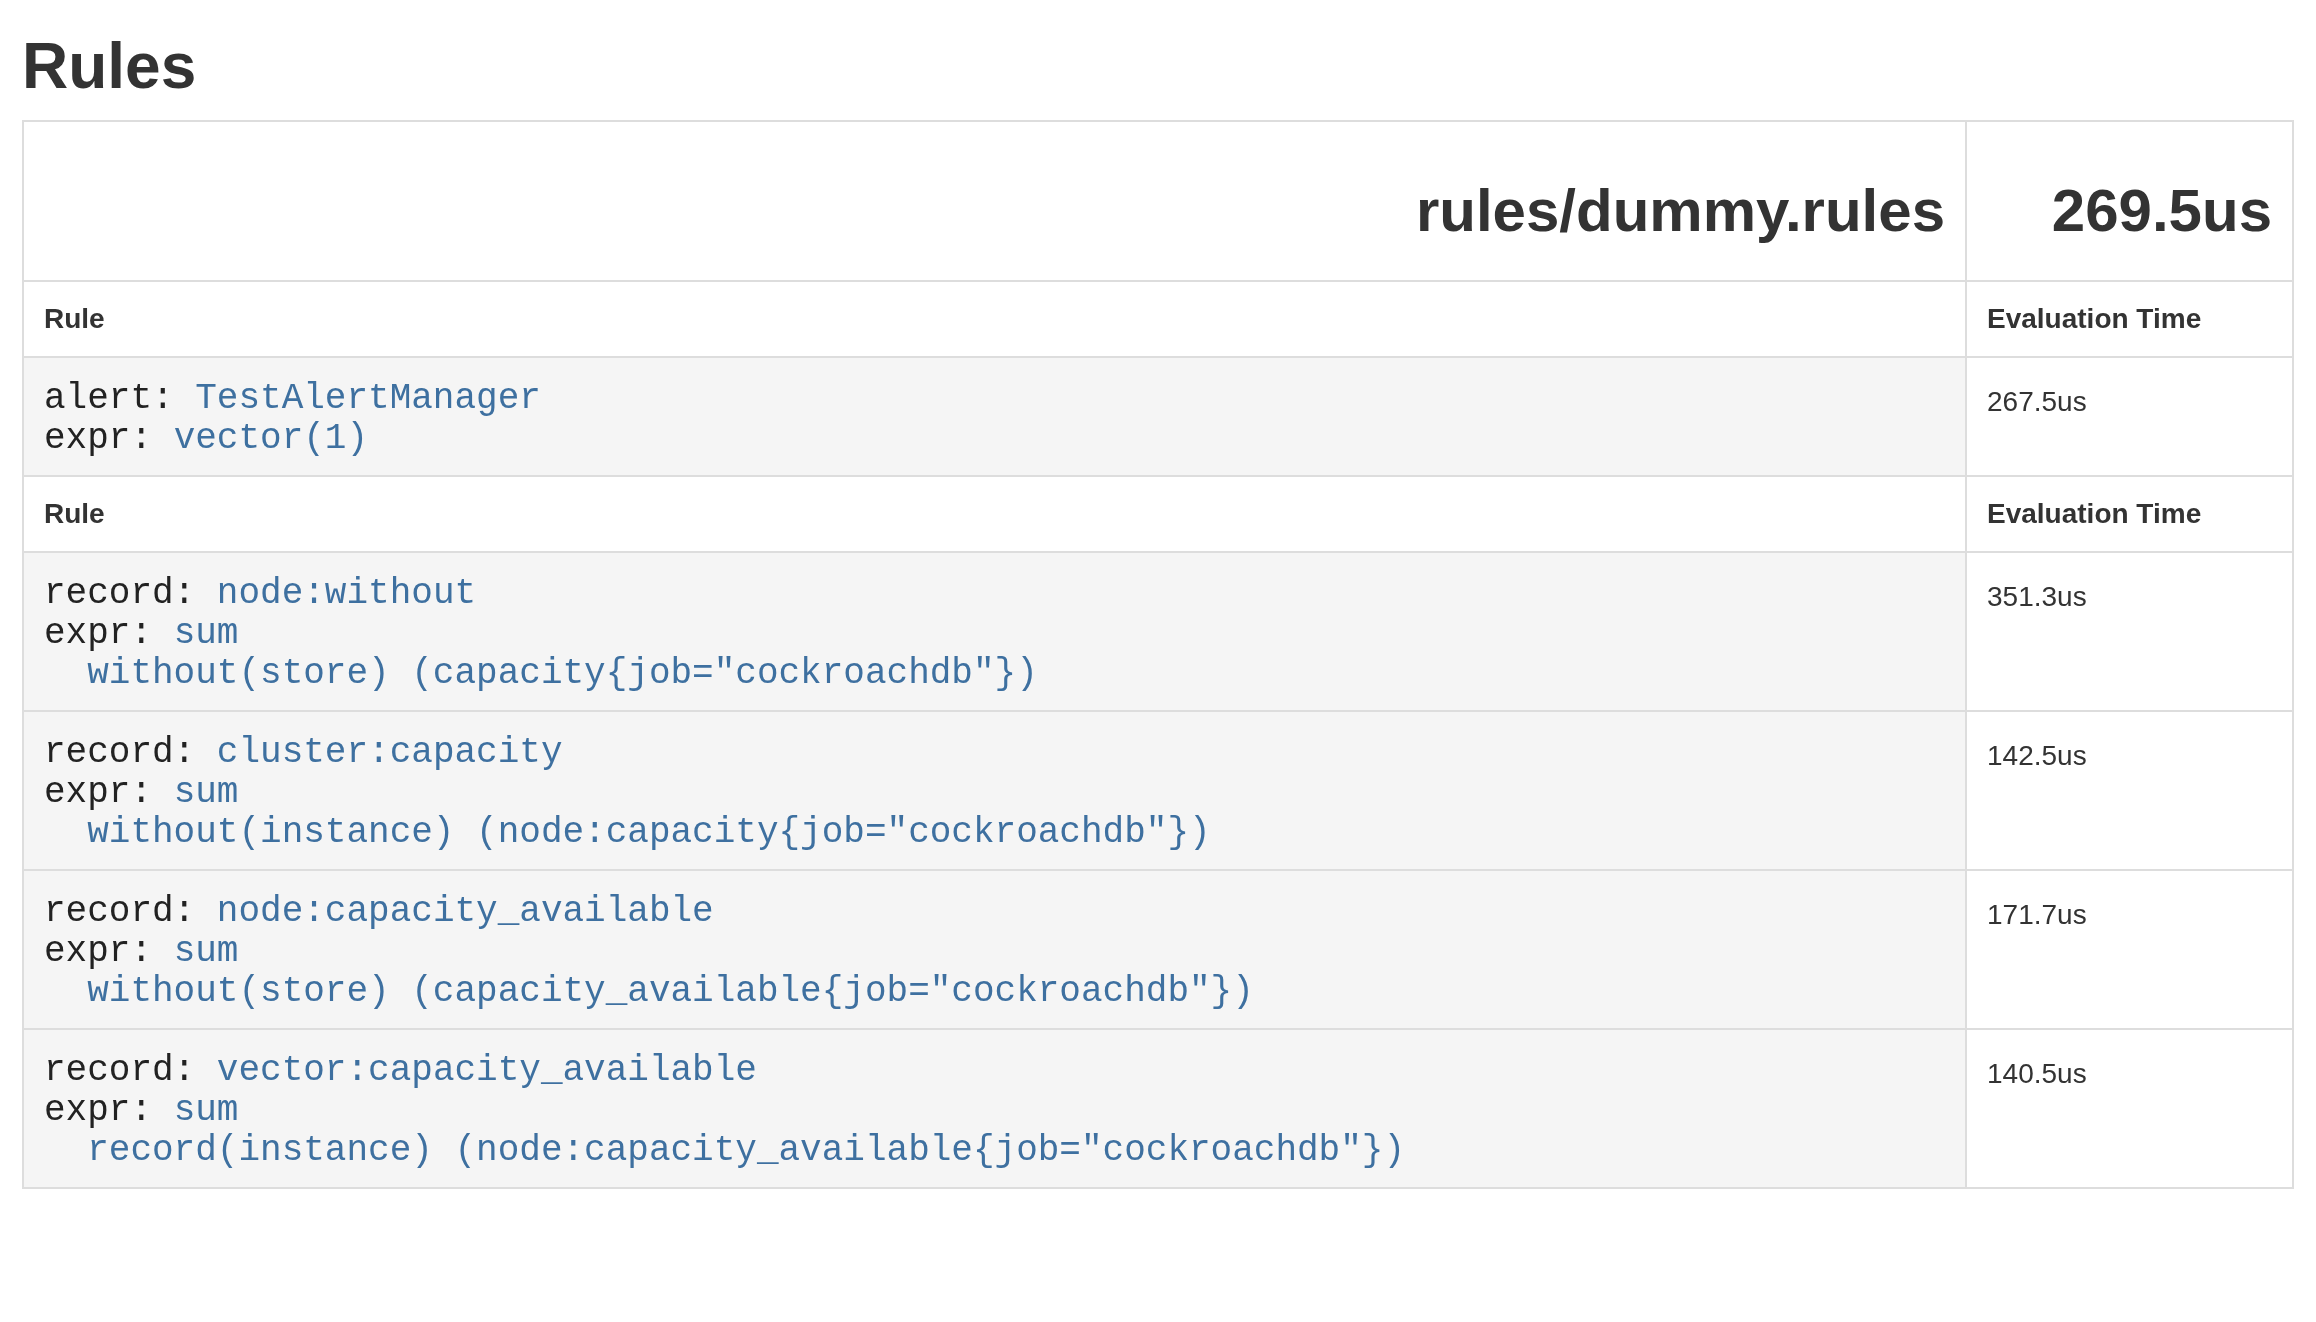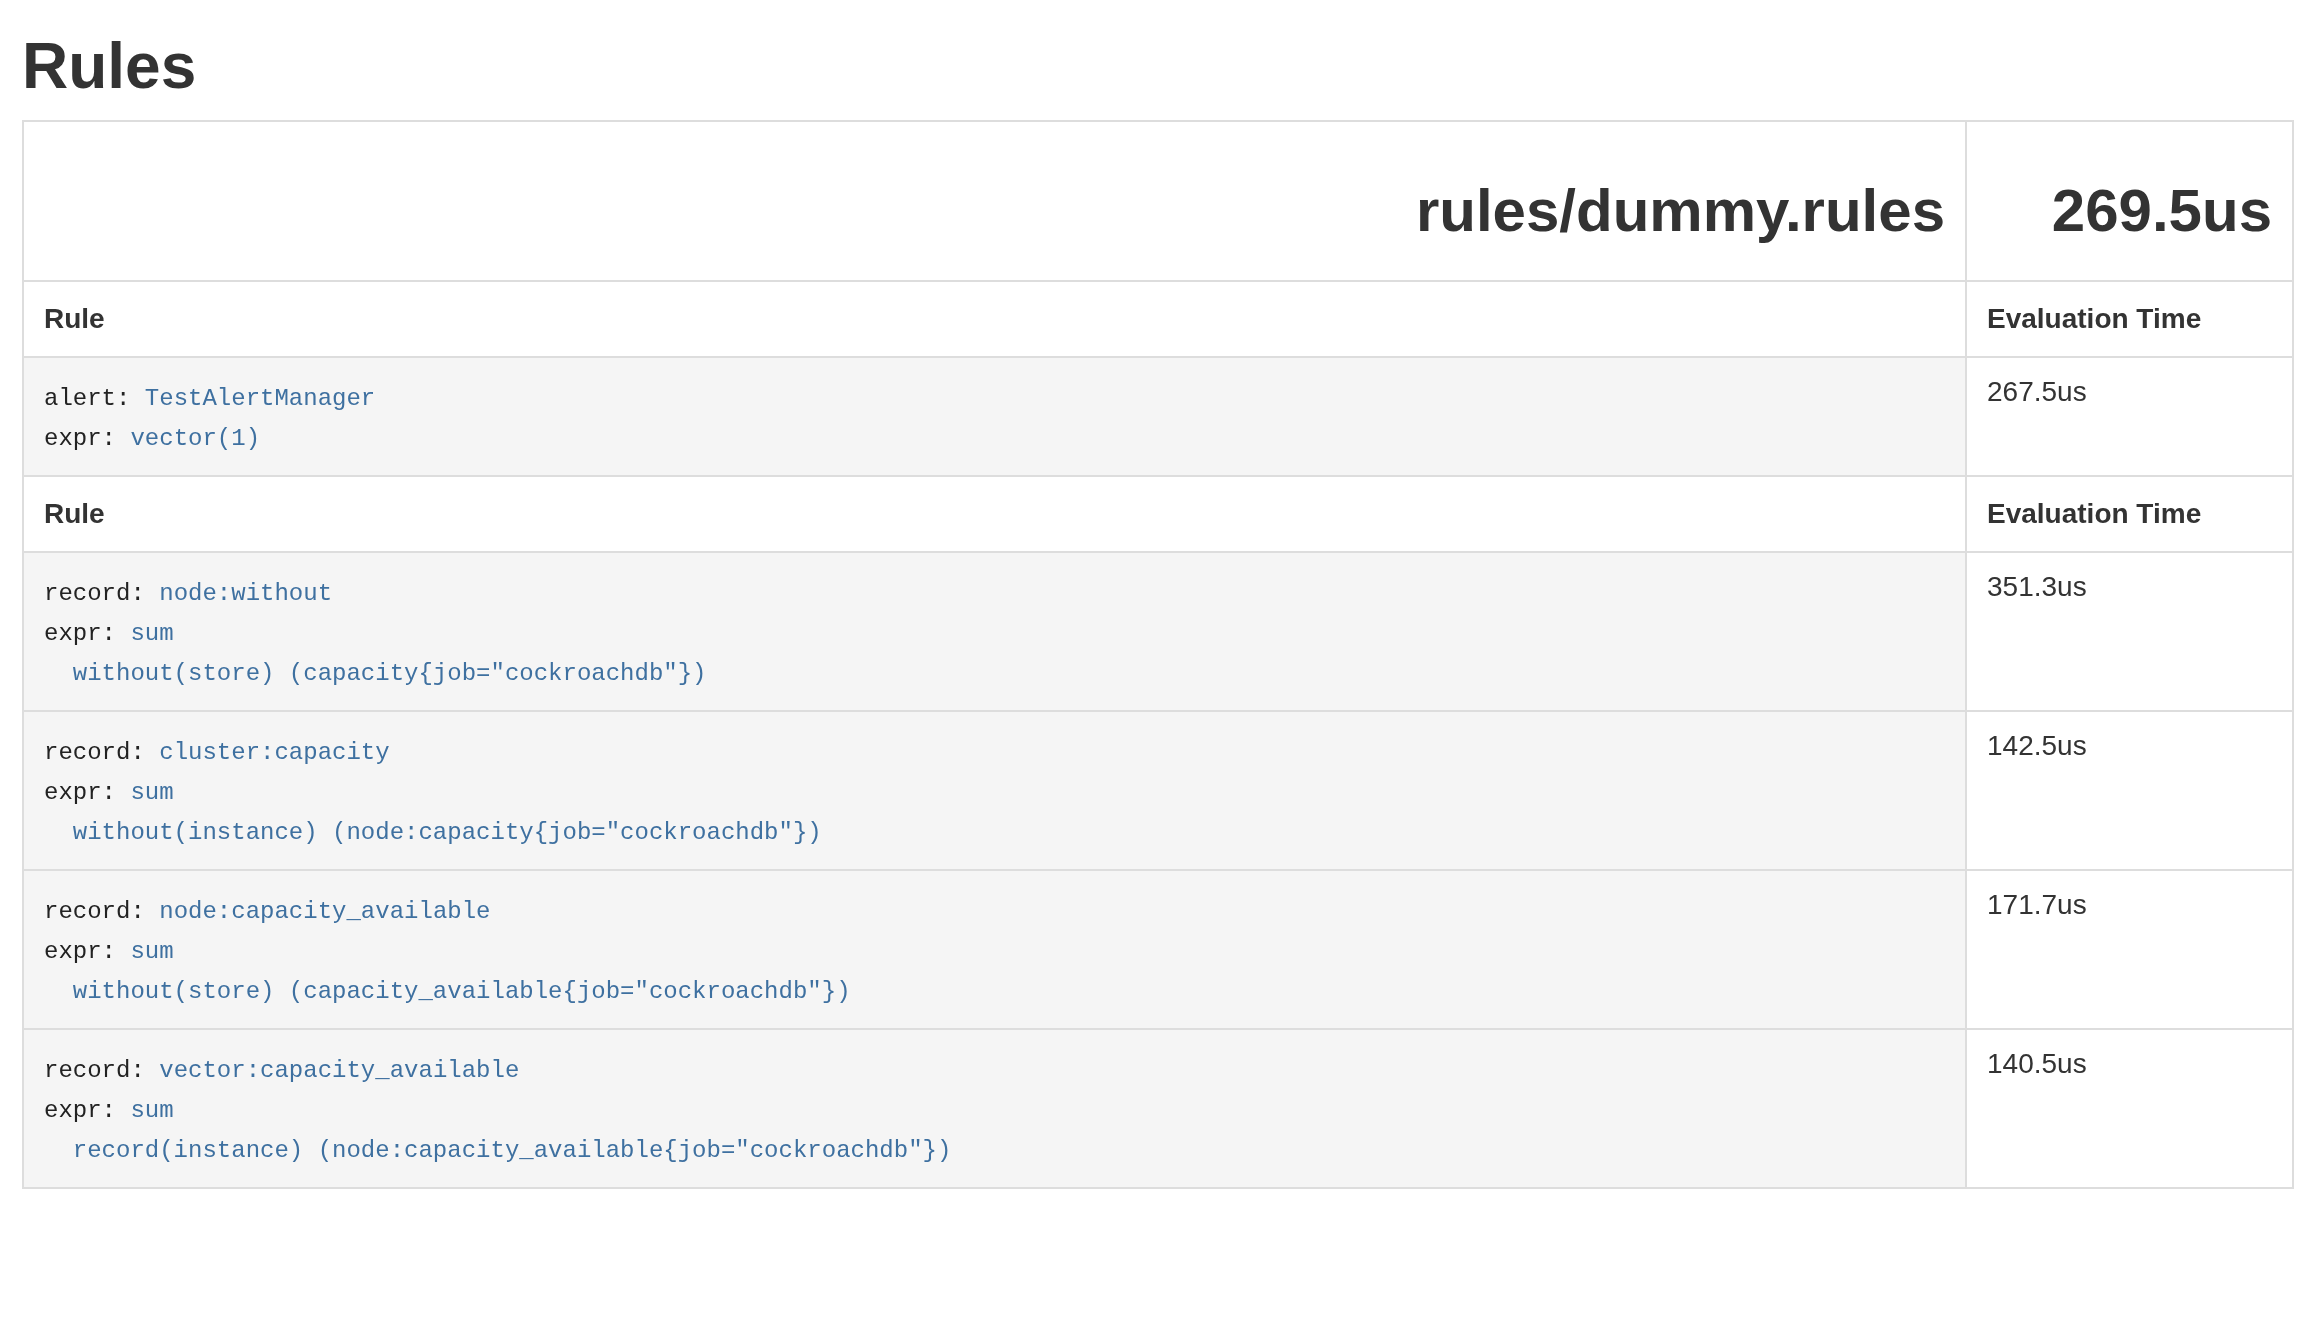--- a/index.html
+++ b/index.html
@@ -28,26 +28,26 @@
     margin: 40px 0 20px; font-size: 60px; line-height: 66px;
     font-weight: 700; color: #333333; white-space: nowrap; overflow: hidden; text-align: right;
   }
   th.col-header {
     padding: 20px; font-size: 28px; line-height: 34px;
     font-weight: 700; color: #333333;
   }
   td.rule-cell { background: #f5f5f5; padding: 21px 20px 16px; }
   .code {
     font-family: "Liberation Mono", monospace;
-    font-size: 24px; color: #222222;
+    font-size: 36px; color: #222222;
   }
   .line { height: 40px; line-height: 40px; white-space: pre; overflow: hidden; }
   a.tok { color: #3e70a0; text-decoration: none; }
   td.time-cell {
-    padding: 14px 20px; font-size: 28px; line-height: 40px;
+    padding: 24px 20px; font-size: 28px; line-height: 40px;
     color: #333333; background: #ffffff;
   }
 </style>
 </head>
 <body>
 
 <h1 class="page-title">Rules</h1>
 
 <table class="rules-table">
   <colgroup>

